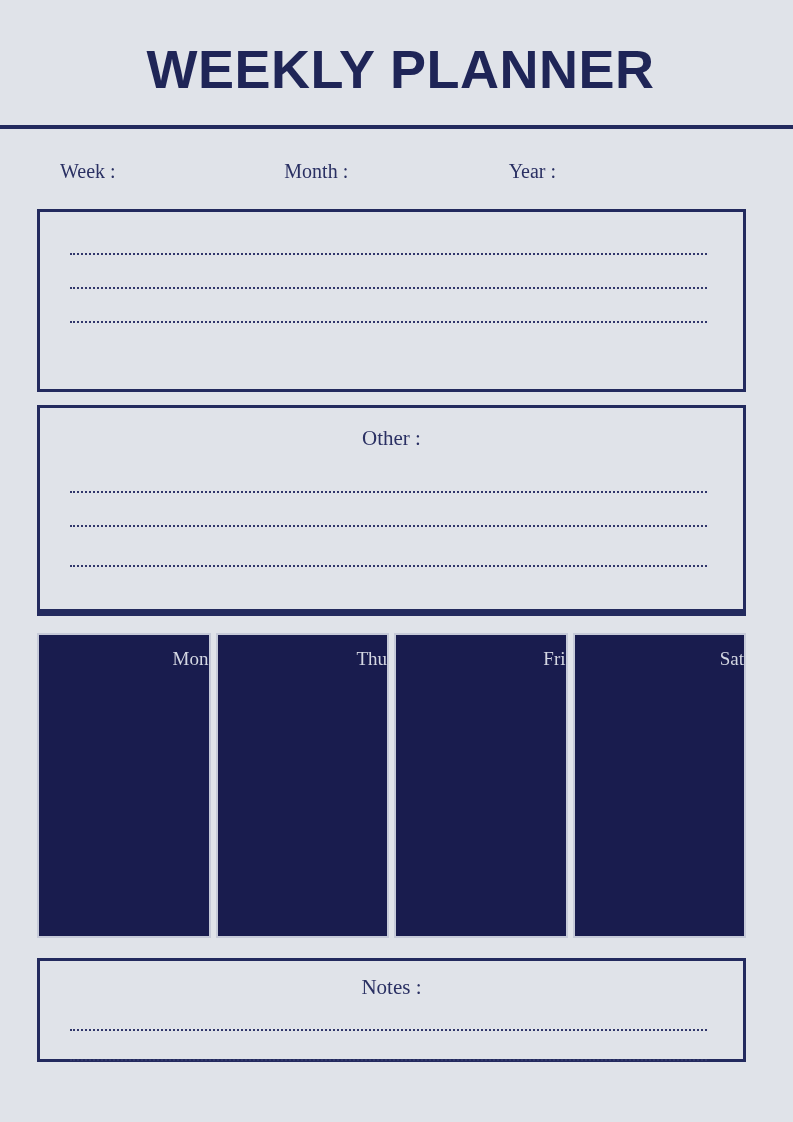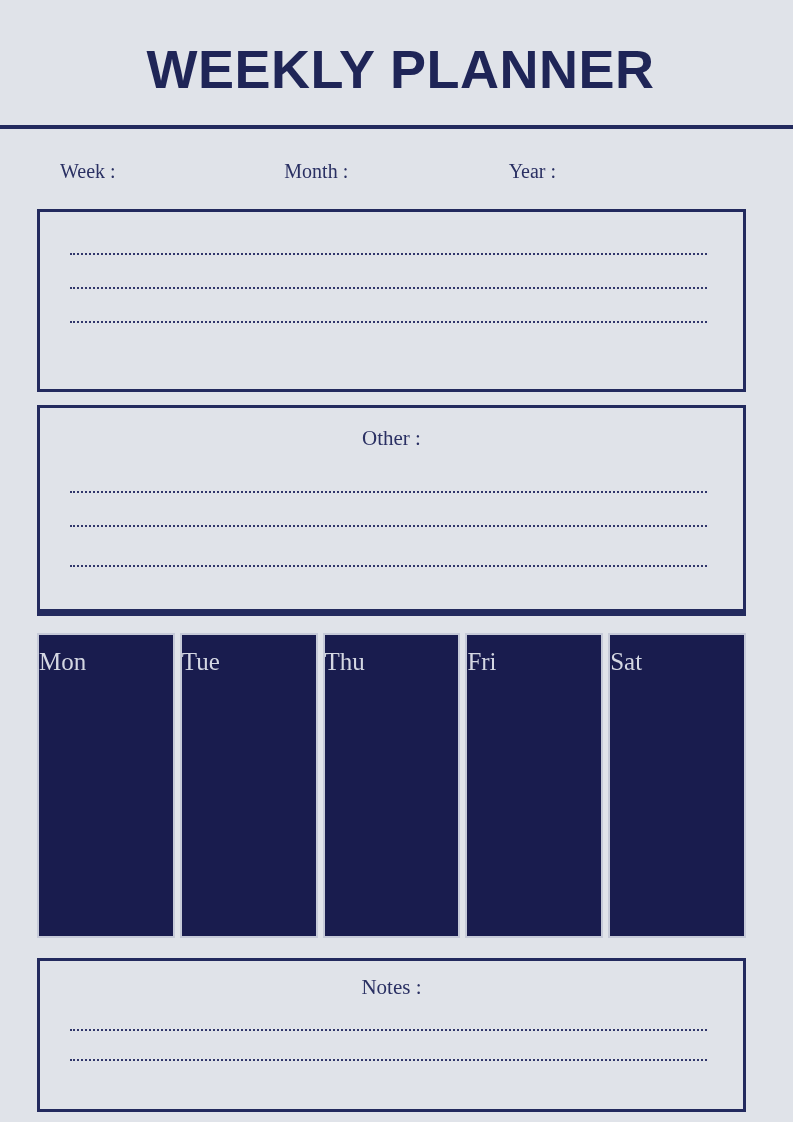--- a/index.html
+++ b/index.html
@@ -55,21 +55,21 @@
   
   .box {
     position: absolute;
     left: 37px;
     width: 709px;
     border: 3px solid #232a5e;
     background: #e0e3e9;
   }
   .box-todo  { top: 209px; height: 183px; }
   .box-other { top: 405px; height: 207px; }
-  .box-notes { top: 958px; height: 154px; }
+  .box-notes { top: 958px; height: 104px; }
 
   .box-title {
     text-align: center;
     font-size: 21px;
     color: #2a3063;
     margin-top: 16px;
     line-height: 28px;
   }
   .box-notes .box-title { margin-top: 12px; }
 
@@ -108,23 +108,23 @@
     display: flex;
     gap: 5px;
   }
   .day-col {
     flex: 1;
     background: #191c4e;
     border: 2px solid #c6cad8;
   }
   .day-label {
     display: block;
-    text-align: left;
+    text-align: right;
     padding-top: 13px;
-    font-size: 25px;
+    font-size: 19px;
     color: #d4d7e2;
   }
 </style>
 </head>
 <body>
 
 <div class="page">
 
   <h1 class="page-title">WEEKLY PLANNER</h1>
   <div class="header-rule"></div>
@@ -148,23 +148,20 @@
     <div class="write-line l3"></div>
   </div>
 
   <div class="divider-thick"></div>
 
   <div class="week-grid">
     <div class="day-col">
       <span class="day-label">Mon</span>
     </div>
     <div class="day-col">
-      <span class="day-label">Tue</span>
-    </div>
-    <div class="day-col">
       <span class="day-label">Thu</span>
     </div>
     <div class="day-col">
       <span class="day-label">Fri</span>
     </div>
     <div class="day-col">
       <span class="day-label">Sat</span>
     </div>
   </div>
 

